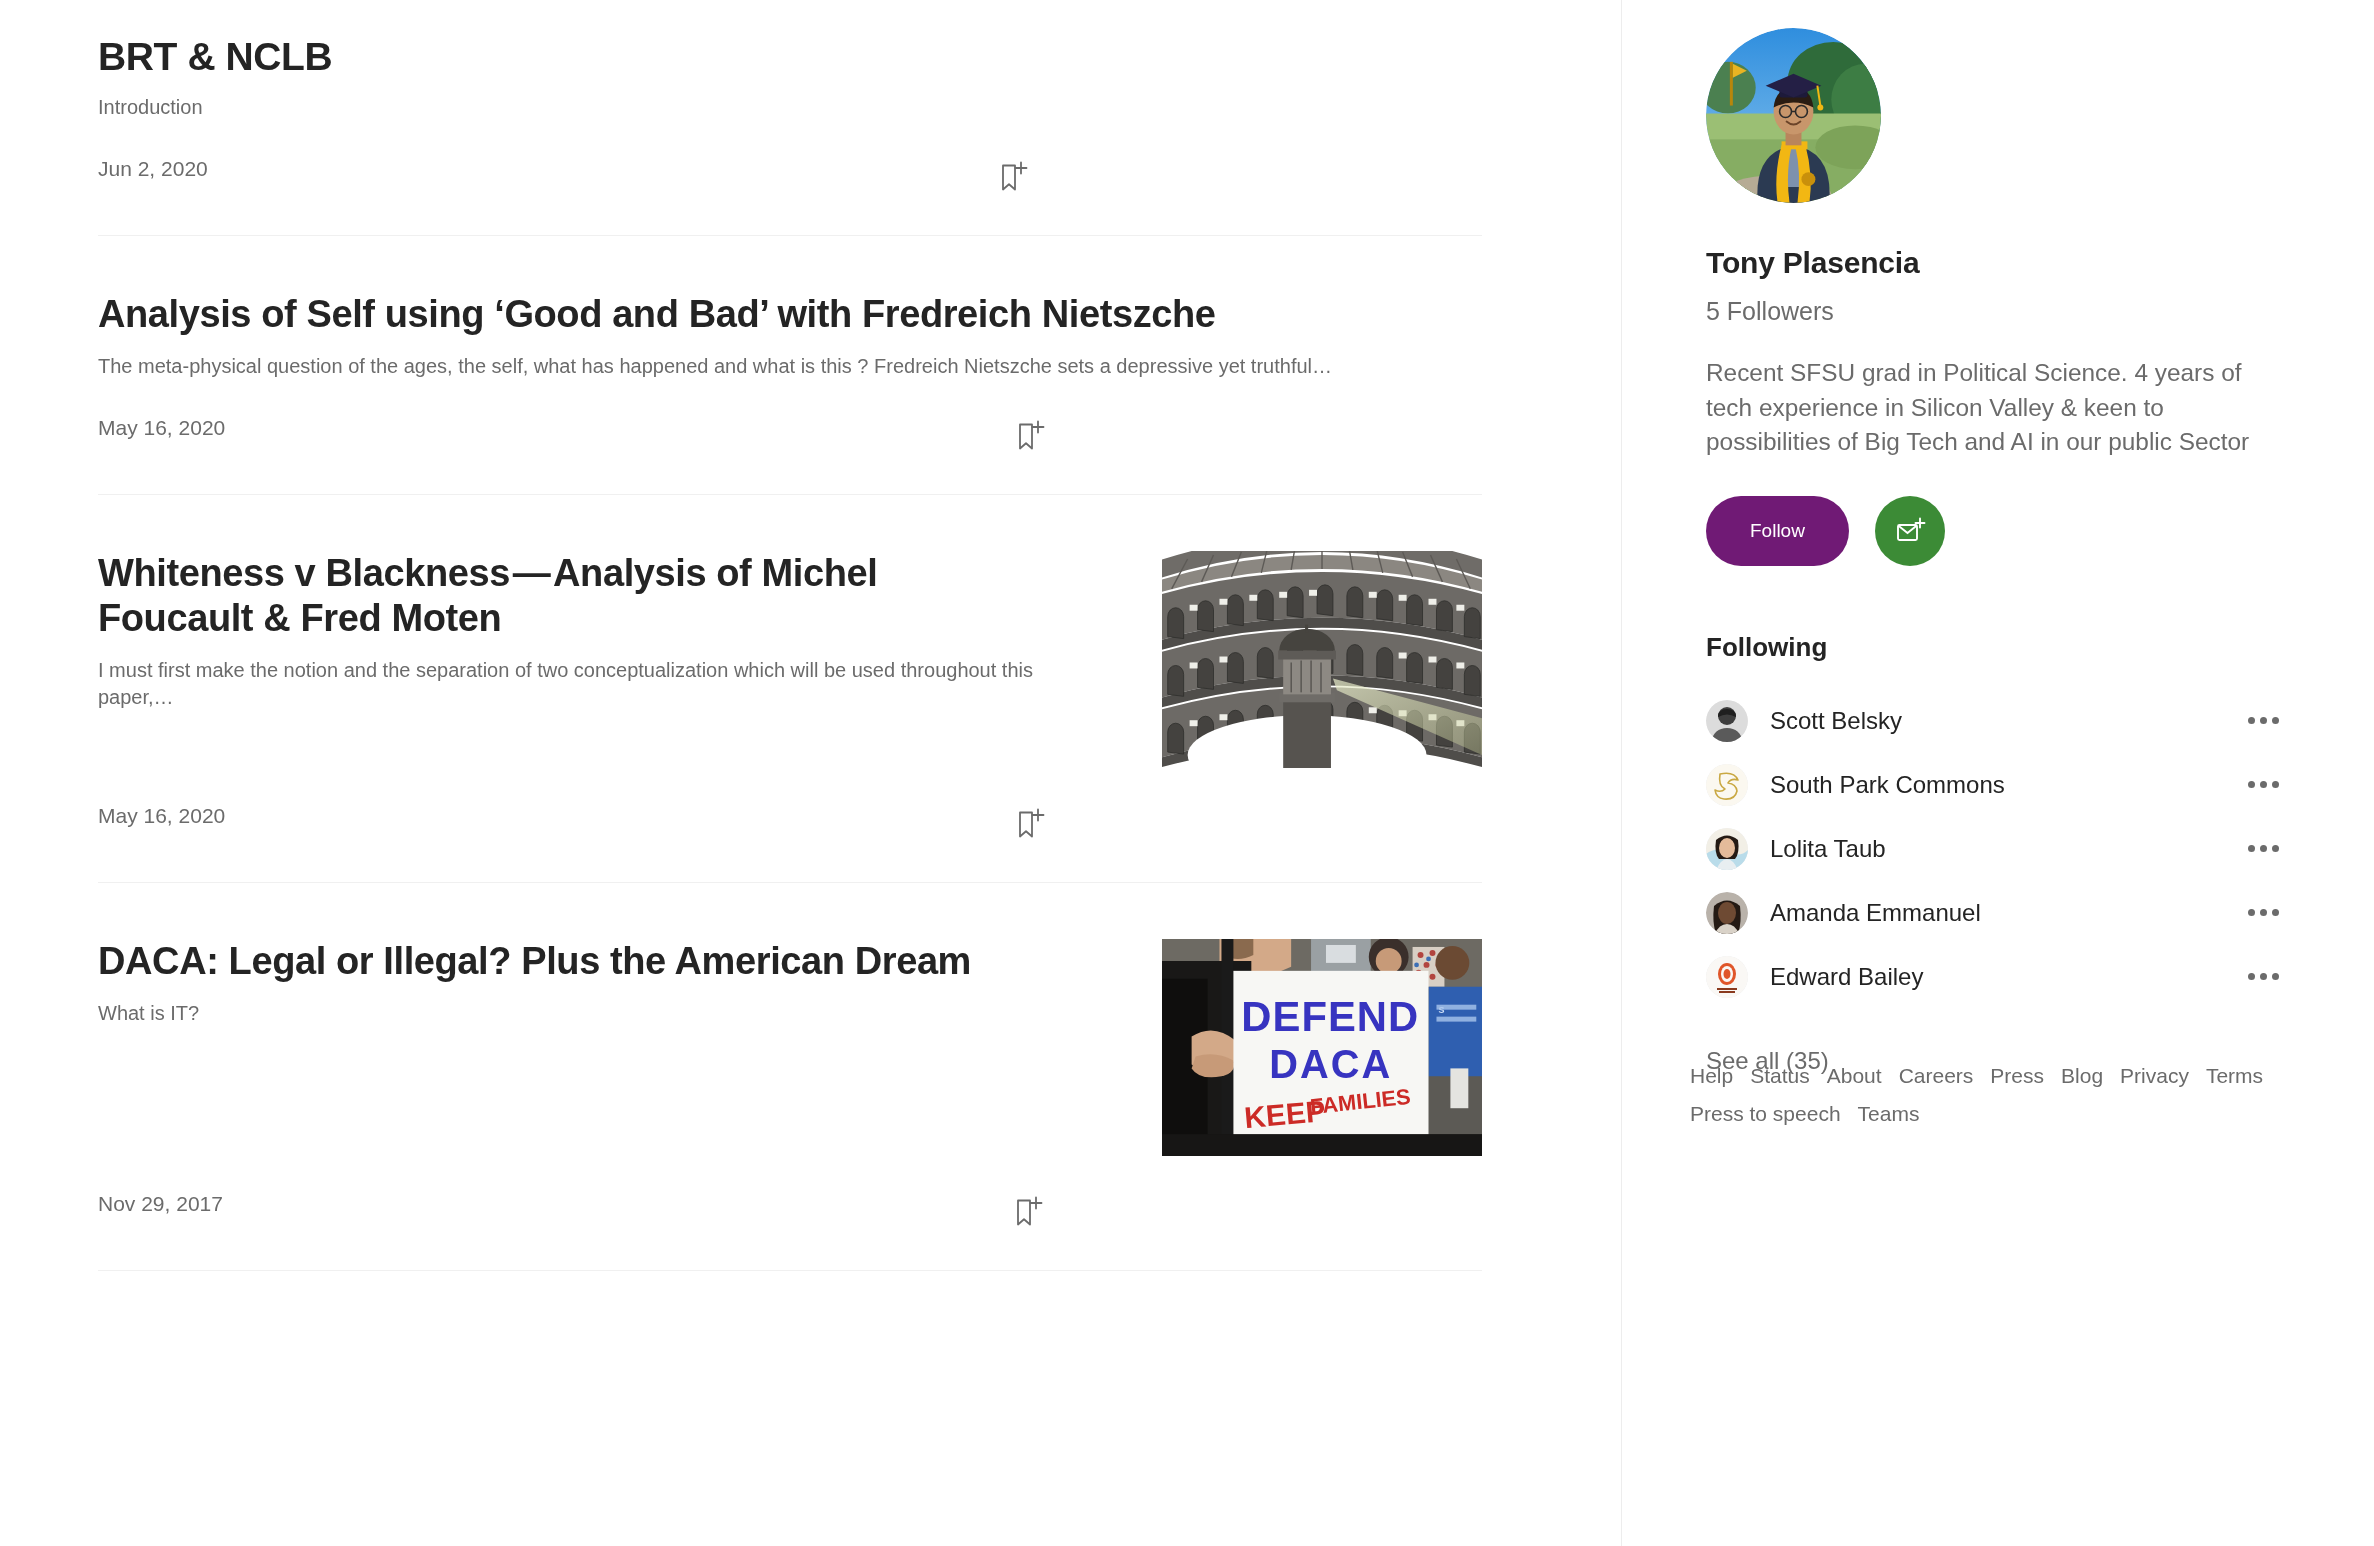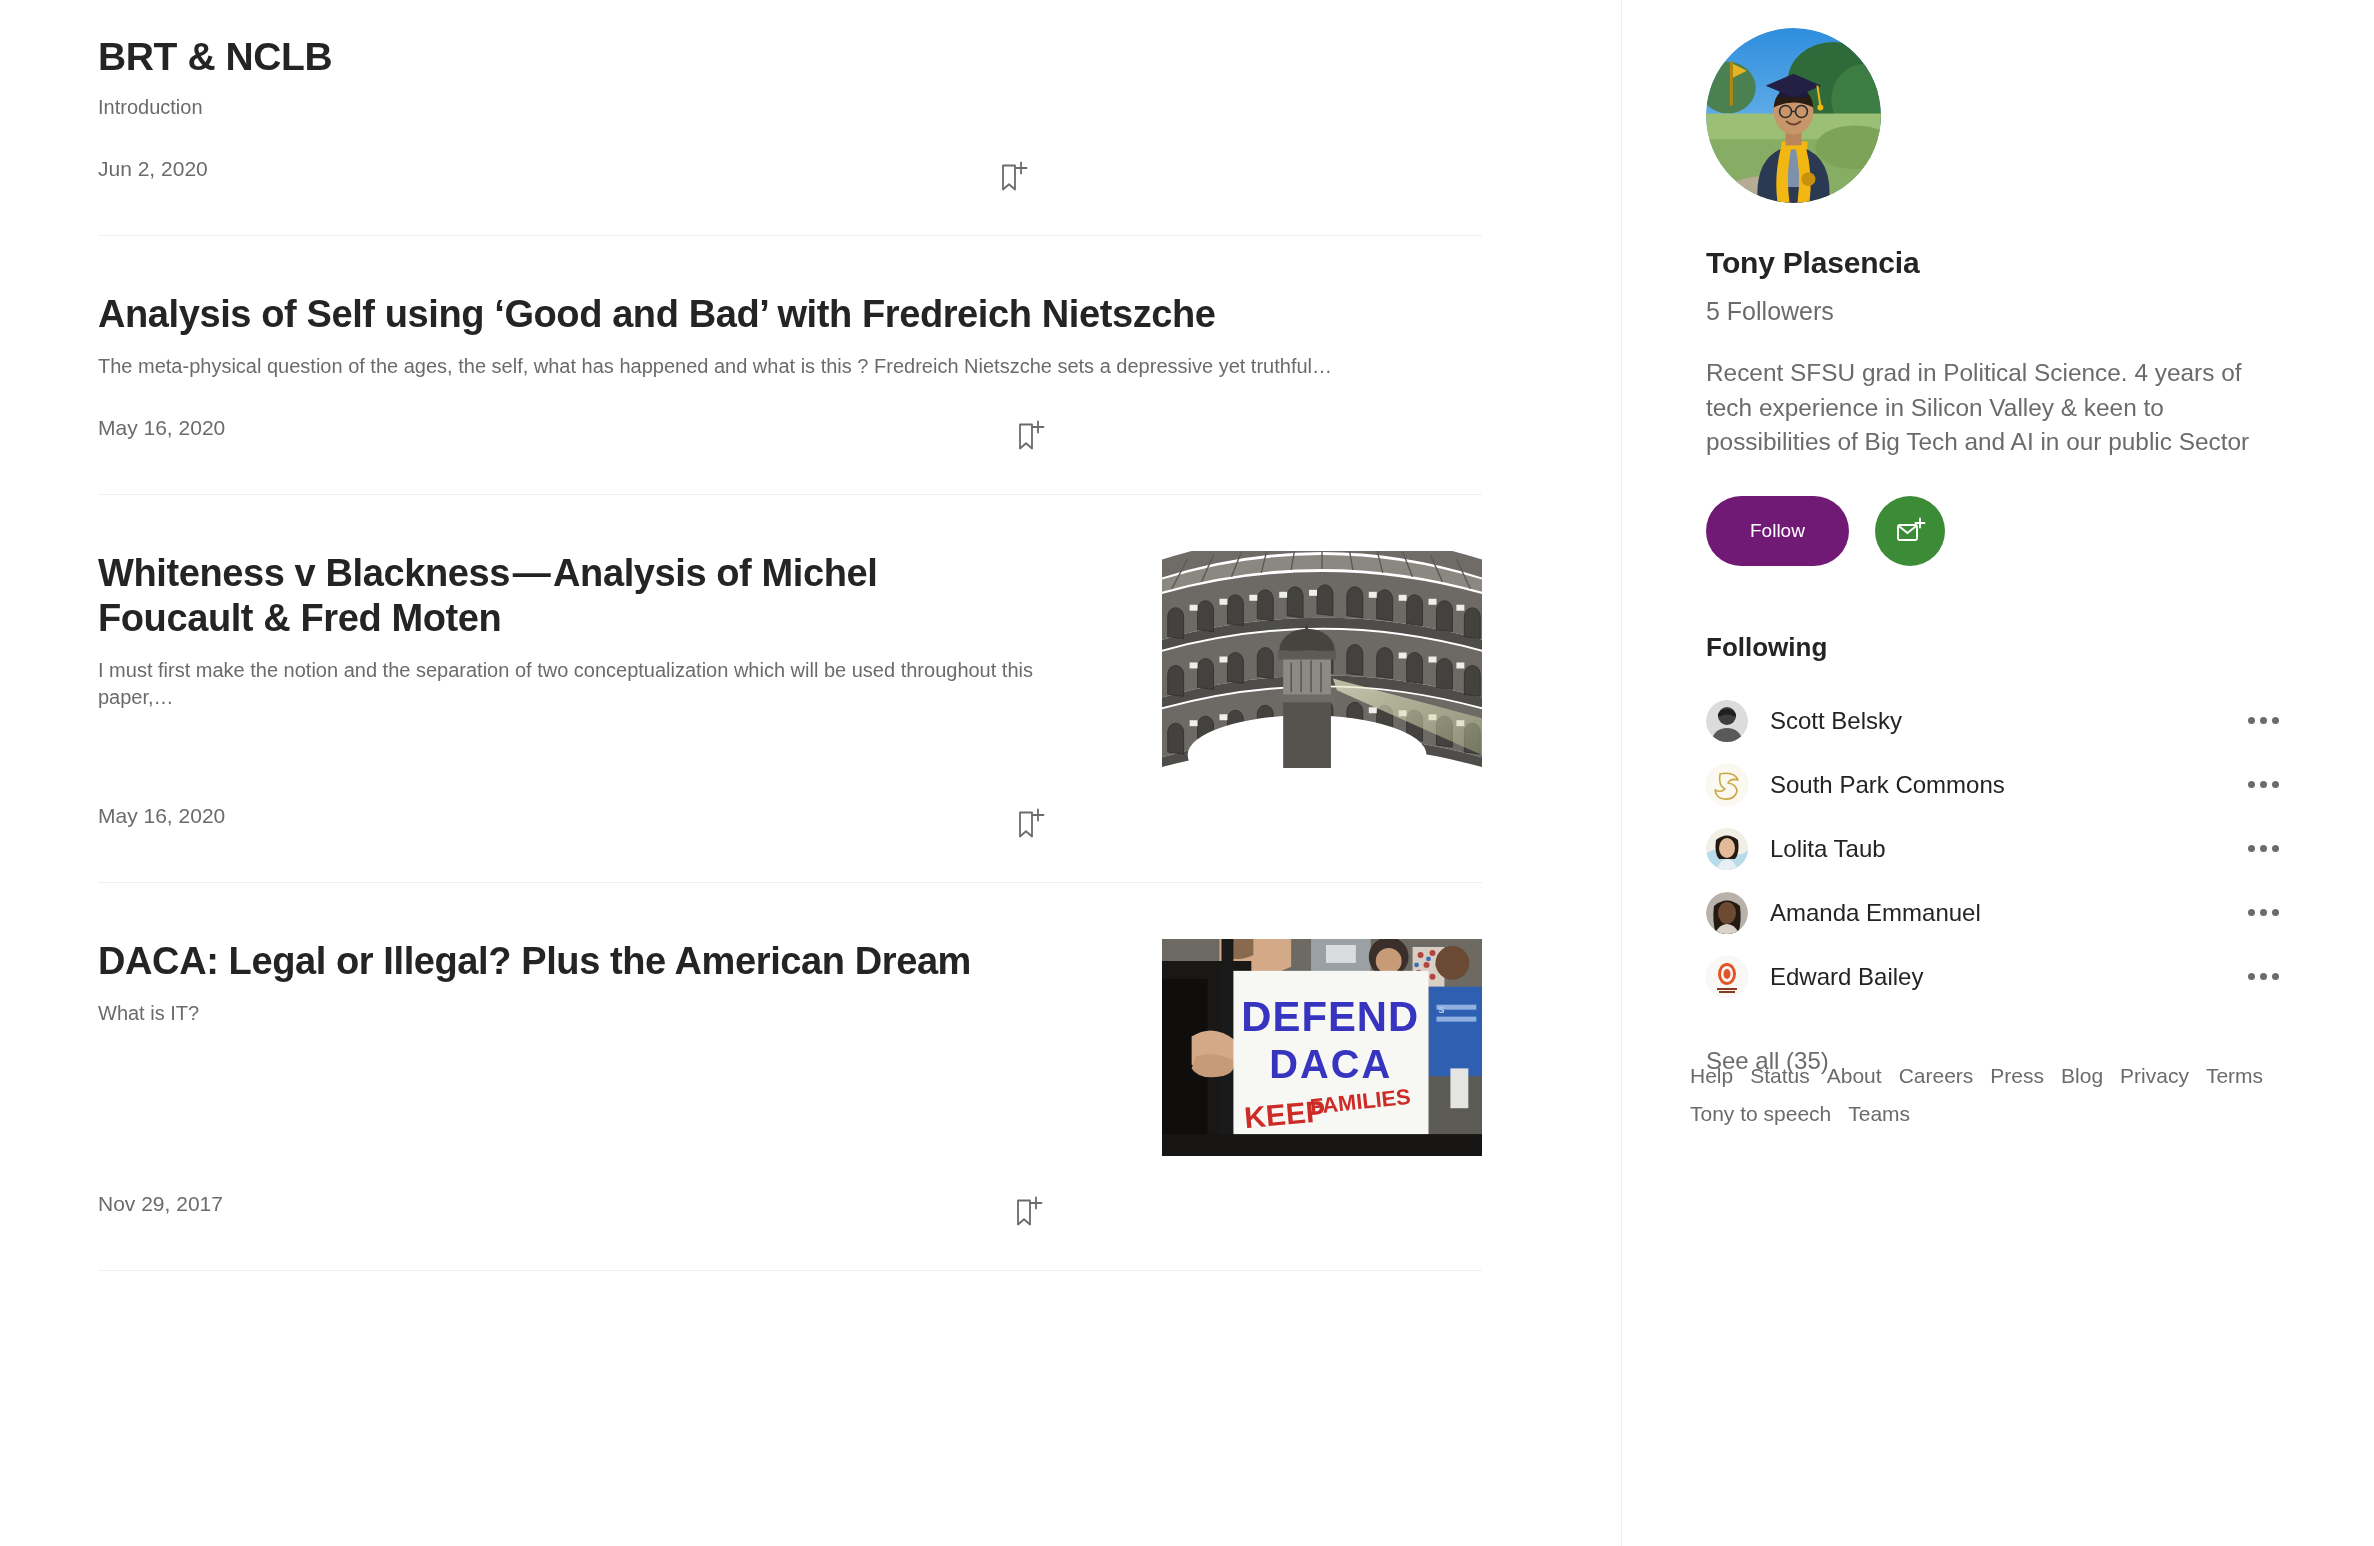--- a/index.html
+++ b/index.html
@@ -650,20 +650,20 @@
         <span>Help</span>
         <span>Status</span>
         <span>About</span>
         <span>Careers</span>
         <span>Press</span>
         <span>Blog</span>
         <span>Privacy</span>
         <span>Terms</span>
       </div>
       <div class="footer-row" style="margin-top:9px">
-        <span>Tony to speech</span>
+        <span>Press to speech</span>
         <span>Teams</span>
       </div>
     </div>
 
   </div>
 </div>
 
 
 </body></html>

